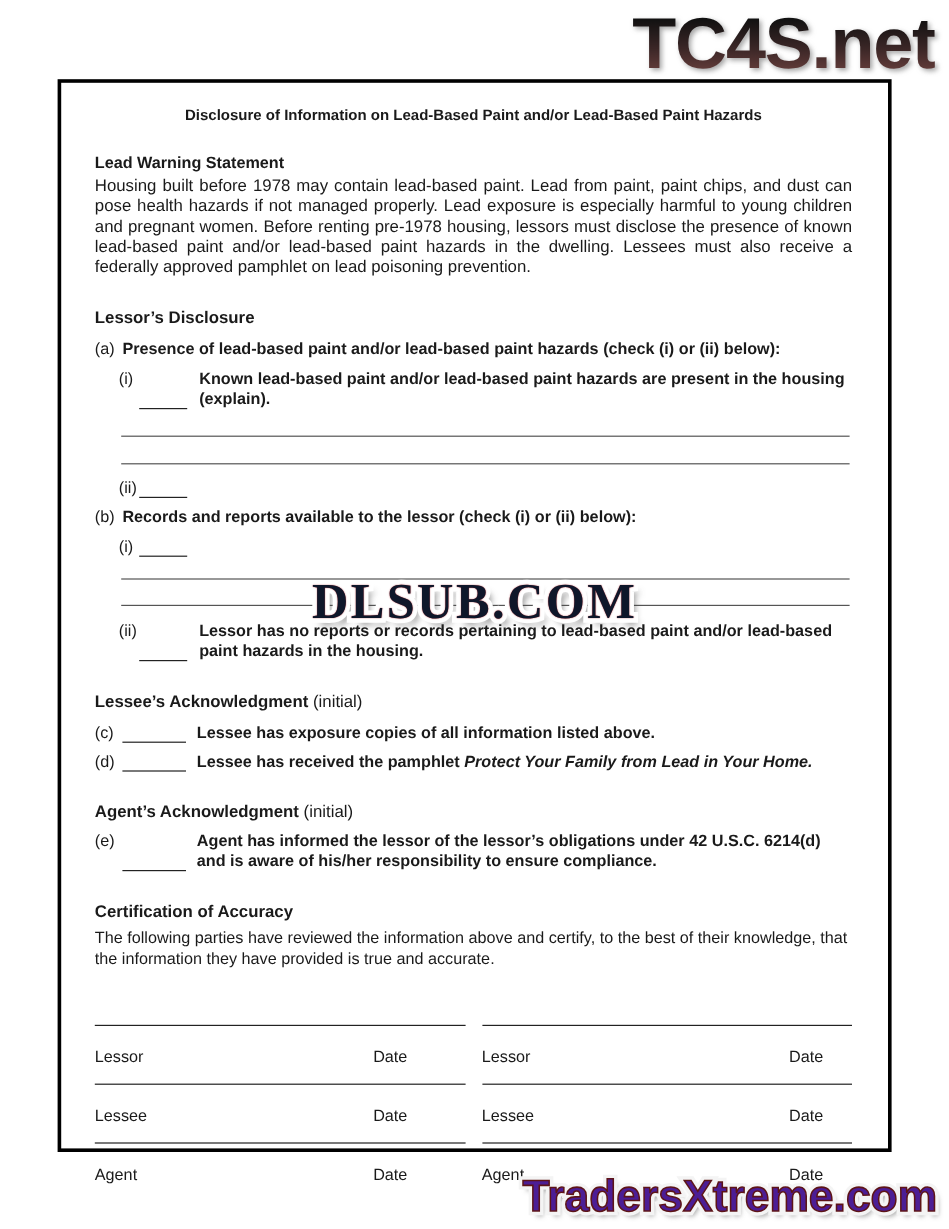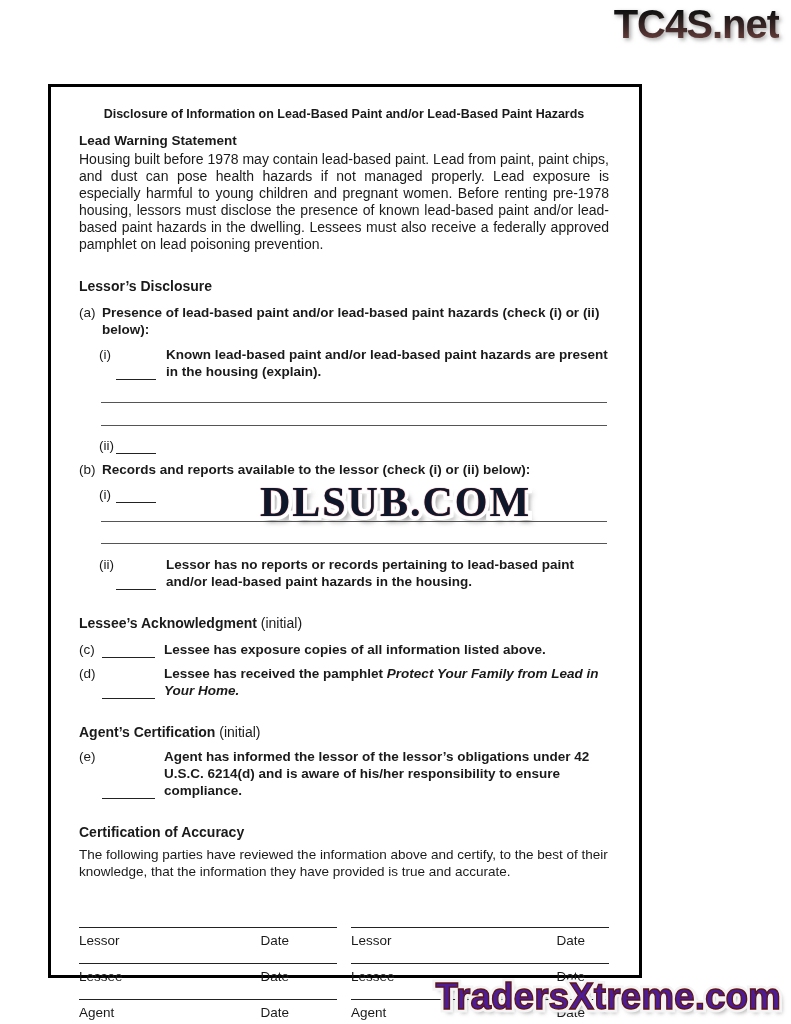--- a/index.html
+++ b/index.html
@@ -3,21 +3,21 @@
 <meta charset="utf-8">
 <style>
   * { margin: 0; padding: 0; box-sizing: border-box; }
   html, body { width: 791px; height: 1024px; background: #ffffff; overflow: hidden; }
   body { font-family: "Liberation Sans", sans-serif; color: #1a1a1a; position: relative; }
 
   
   .wm-top {
     position: absolute; top: 2px; right: 12px;
     font-family: "Liberation Sans", sans-serif;
-    font-weight: bold; font-size: 40px; letter-spacing: -1px;
+    font-weight: bold; font-size: 60px; letter-spacing: -1px;
     background: linear-gradient(to bottom, #111111 20%, #3a2626 55%, #7c4a46 100%);
     -webkit-background-clip: text; background-clip: text; color: transparent;
     filter: drop-shadow(2px 2px 2px rgba(90,90,90,0.55));
     text-decoration: underline;
   }
   .wm-mid {
     position: absolute; top: 478px; left: 50%; transform: translateX(-50%);
     font-family: "Liberation Serif", serif;
     font-weight: bold; font-size: 42px; letter-spacing: 2px;
     color: #0f172a; z-index: 5; white-space: nowrap;
@@ -38,35 +38,35 @@
   }
   .wm-bottom::before {
     content: attr(data-text);
     position: absolute; left: 0; top: 0; z-index: -1;
     color: #ffffff; -webkit-text-stroke: 7px #f4f4f4;
     text-shadow: 3px 4px 4px rgba(100,100,100,0.6);
   }
 
   
   .form-box {
-    position: absolute; left: 48px; top: 84px;
-    width: 594px; height: 894px;
+    position: absolute; left: 48px; top: 66px;
+    width: 695px; height: 894px;
     border: 3px solid #000000;
     background: transparent;
     padding: 0 30px 0 28px;
     font-size: 13.5px; line-height: 17px;
   }
 
   .doc-title {
     margin-top: 19px;
     text-align: center;
     font-weight: bold; font-size: 12.5px;
   }
 
-  .lws-heading { margin-top: 9px; font-weight: bold; font-size: 13.5px; }
+  .lws-heading { margin-top: 22px; font-weight: bold; font-size: 13.5px; }
   .lws-body {
     text-align: justify;
     font-size: 14px; line-height: 17px;
     margin-top: 2px;
   }
 
   .sec-heading { font-weight: bold; font-size: 14px; }
   .sec-heading .suffix { font-weight: normal; }
   .mt-sec { margin-top: 25px; }
 
@@ -90,21 +90,21 @@
   .cert-body { margin-top: 5px; line-height: 17px; }
 
   .sig-grid {
     margin-top: 47px;
     display: grid; grid-template-columns: 1fr 1fr;
     column-gap: 14px; row-gap: 14px;
   }
   .sig-cell {
     border-top: 1.6px solid #222;
     display: flex; justify-content: space-between;
-    padding-top: 4px; font-size: 13.5px;
+    padding-top: 17px; font-size: 13.5px;
   }
   .sig-cell.left  .sig-date { margin-right: 48px; }
   .sig-cell.right .sig-date { margin-right: 24px; }
 </style>
 </head>
 <body>
 
 <div class="wm-top">TC4S.net</div>
 <div class="wm-mid" data-text="DLSUB.COM">DLSUB.COM</div>
 <div class="wm-bottom" data-text="TradersXtreme.com">TradersXtreme.com</div>
@@ -167,21 +167,21 @@
     <span class="txt">Lessee has exposure copies of all information listed above.</span>
   </div>
 
   <div class="row lvl1" style="margin-top:7px">
     <span class="lbl">(d)</span>
     <span class="blank wide"></span>
     <span class="txt"><span>Lessee has received the pamphlet </span><i>Protect Your Family from Lead in Your Home.</i></span>
   </div>
 
   <div class="sec-heading mt-sec">
-    <span>Agent’s Certification</span>
+    <span>Agent’s Acknowledgment</span>
     <span class="suffix">(initial)</span>
   </div>
 
   <div class="row lvl1" style="margin-top:7px">
     <span class="lbl">(e)</span>
     <span class="blank wide"></span>
     <span class="txt">Agent has informed the lessor of the lessor’s obligations under 42 U.S.C. 6214(d) and is aware of his/her responsibility to ensure compliance.</span>
   </div>
 
   <div class="sec-heading mt-sec">Certification of Accuracy</div>

